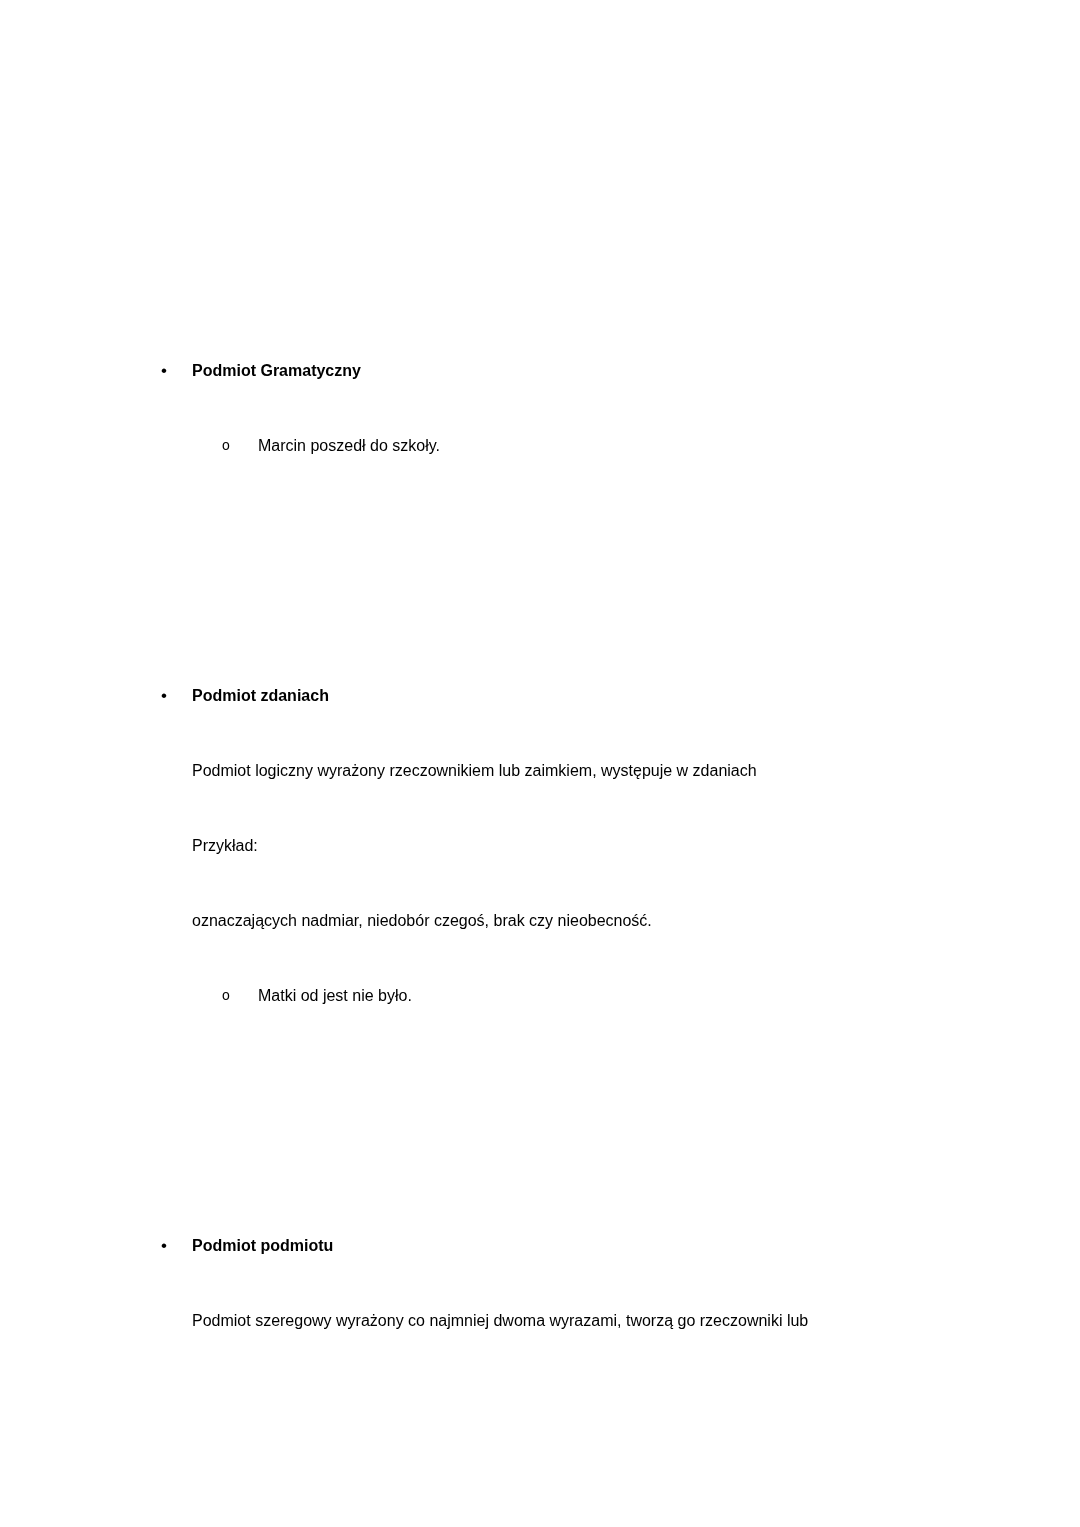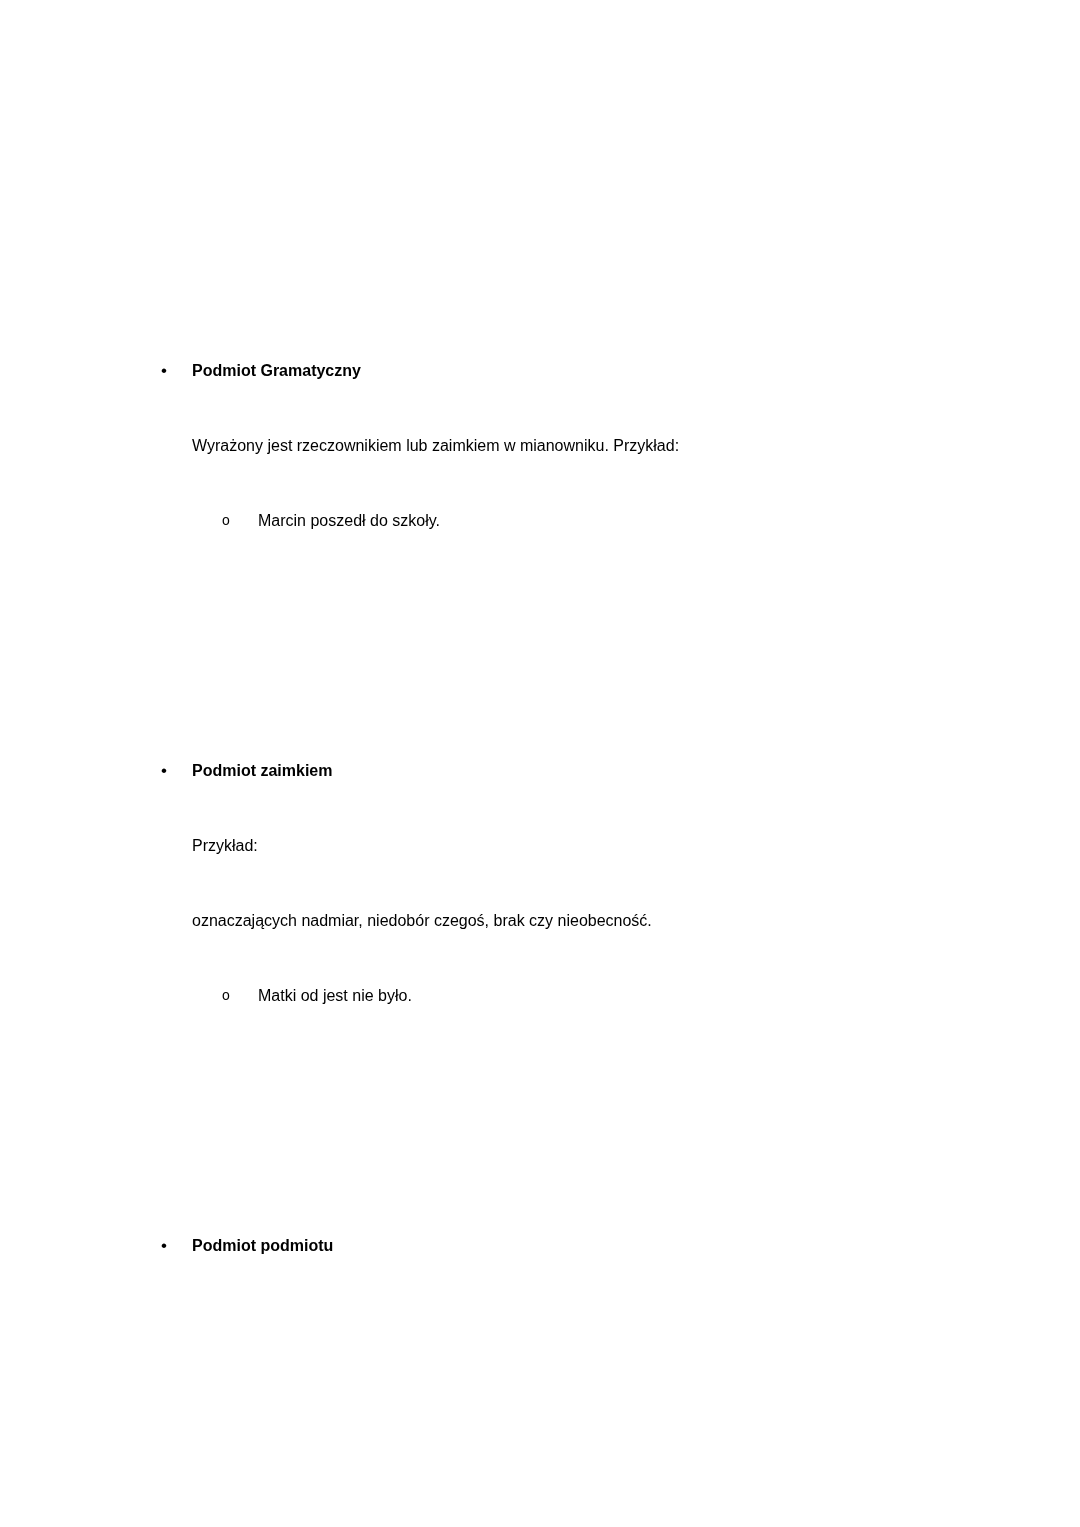--- a/index.html
+++ b/index.html
@@ -39,35 +39,36 @@
 </head>
 <body>
 
 <div class="doc">
 
   
 
   
   <div>
     <div class="line indent1"><span class="marker-b">•</span><span class="title">Podmiot Gramatyczny</span></div>
-    <div class="line indent1">Wyrażony jest rzeczownikiem lub zaimkiem w mianowniku. Przykład:</div>
     <div class="line example mb25"><span class="marker-c">o</span><span>Marcin poszedł do szkoły.</span></div>
   </div>
 
   
   <div>
-    <div class="line indent1"><span class="marker-b">•</span><span class="title">Podmiot zaimkiem</span></div>
+    <div class="line indent1"><span class="marker-b">•</span><span class="title">Podmiot zdaniach</span></div>
+    <div class="line indent1">Podmiot logiczny wyrażony rzeczownikiem lub zaimkiem, występuje w zdaniach</div>
     <div class="line indent1">Przykład:</div>
     <div class="line indent1">oznaczających nadmiar, niedobór czegoś, brak czy nieobecność.</div>
     <div class="line example mb25"><span class="marker-c">o</span><span>Matki od jest nie było.</span></div>
   </div>
 
   
   <div>
     <div class="line indent1"><span class="marker-b">•</span><span class="title">Podmiot podmiotu</span></div>
+    <div class="line indent1">Podmiot szeregowy wyrażony co najmniej dwoma wyrazami, tworzą go rzeczowniki lub</div>
     
     
     
   </div>
 
   
   
 
   
   

